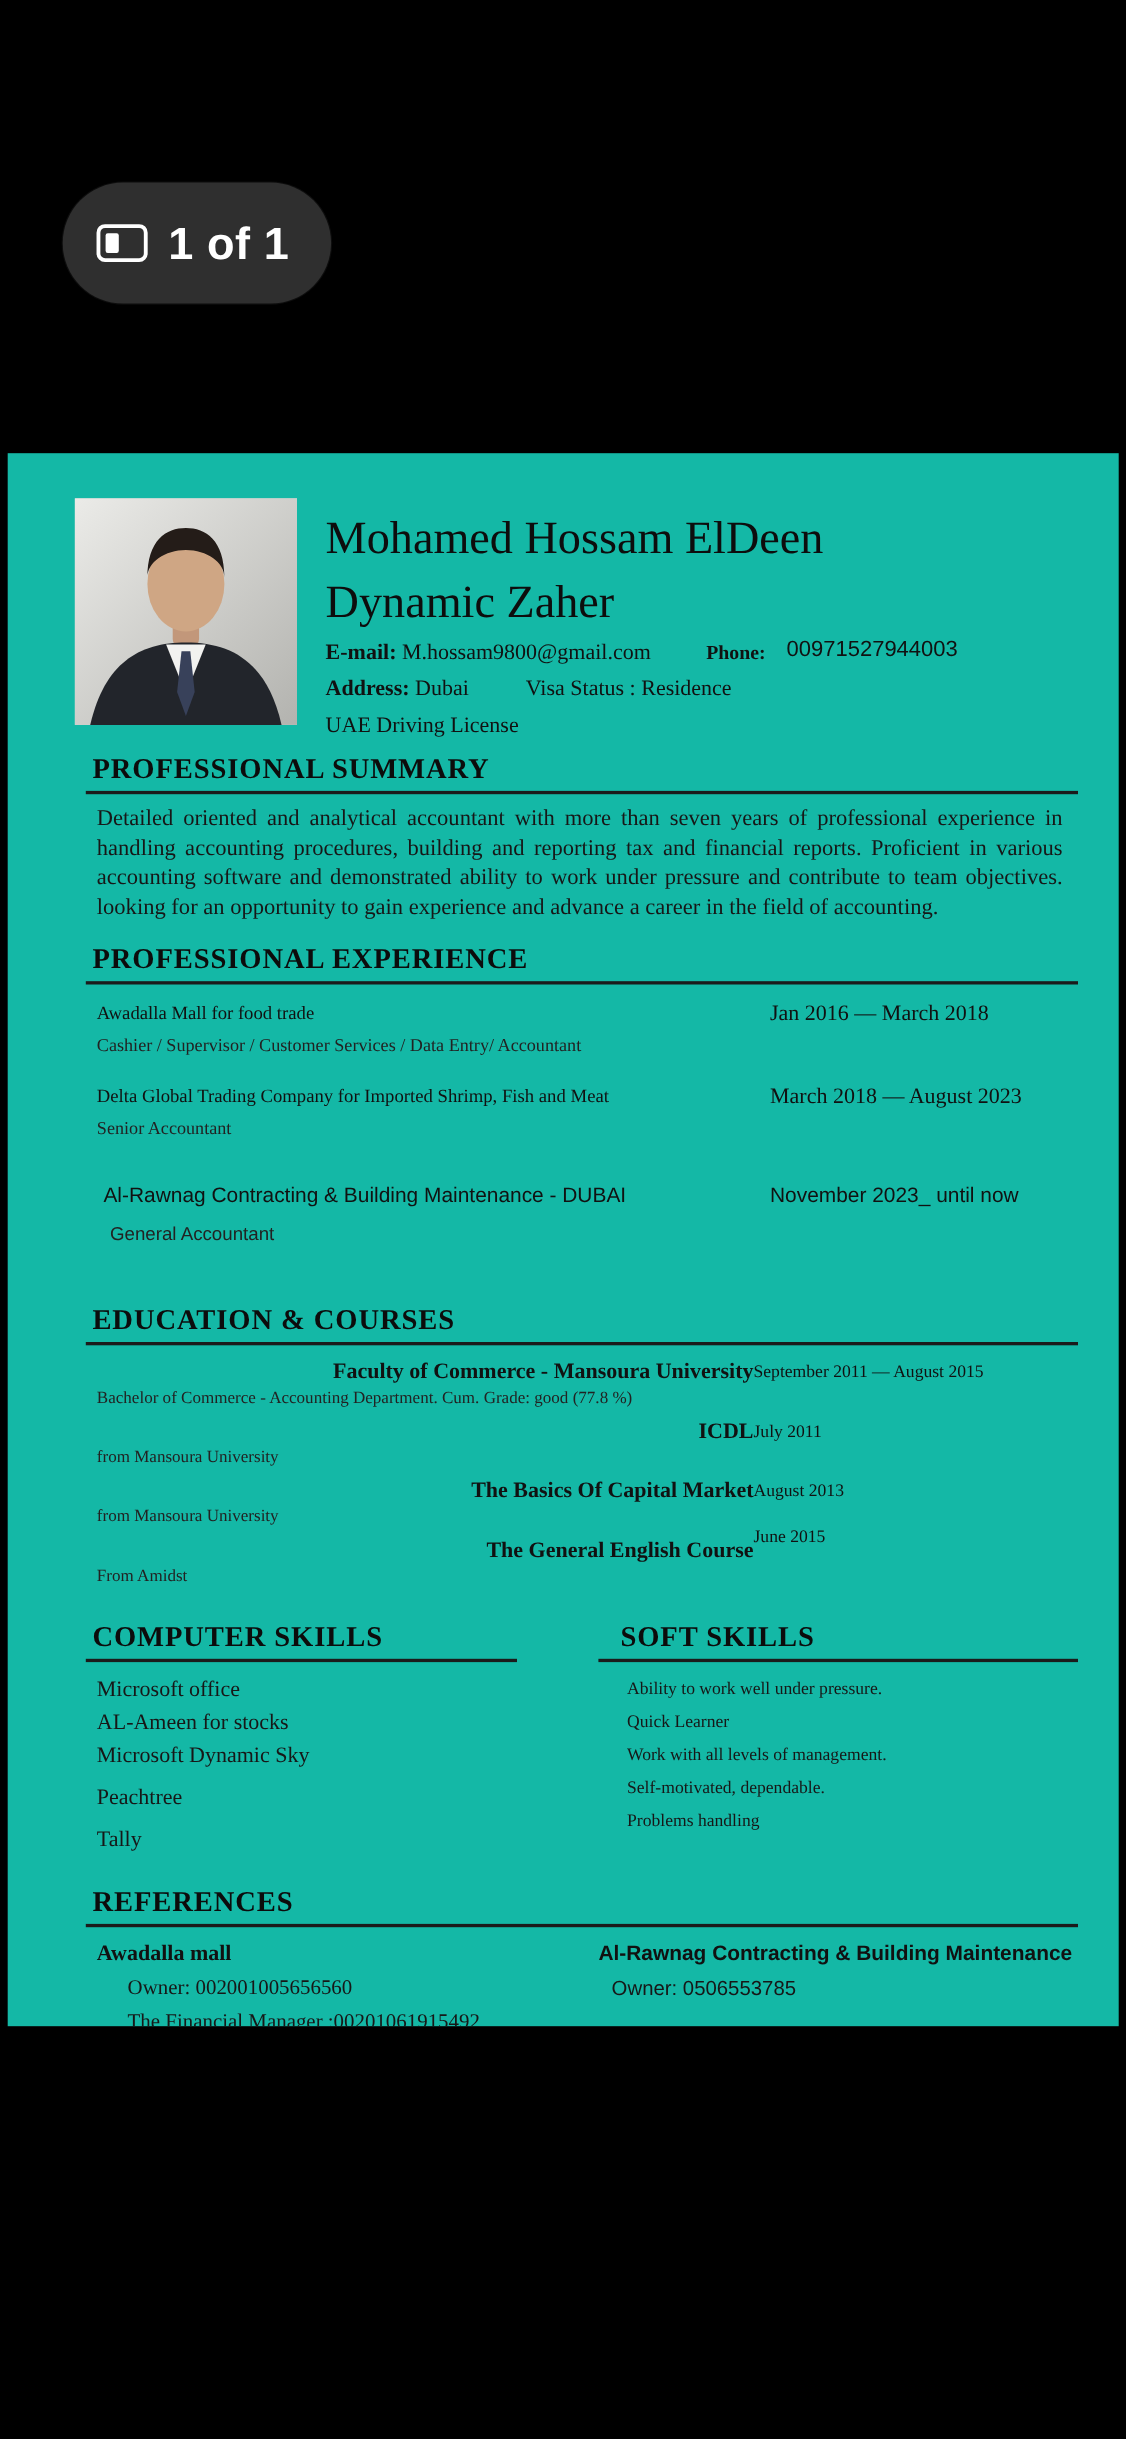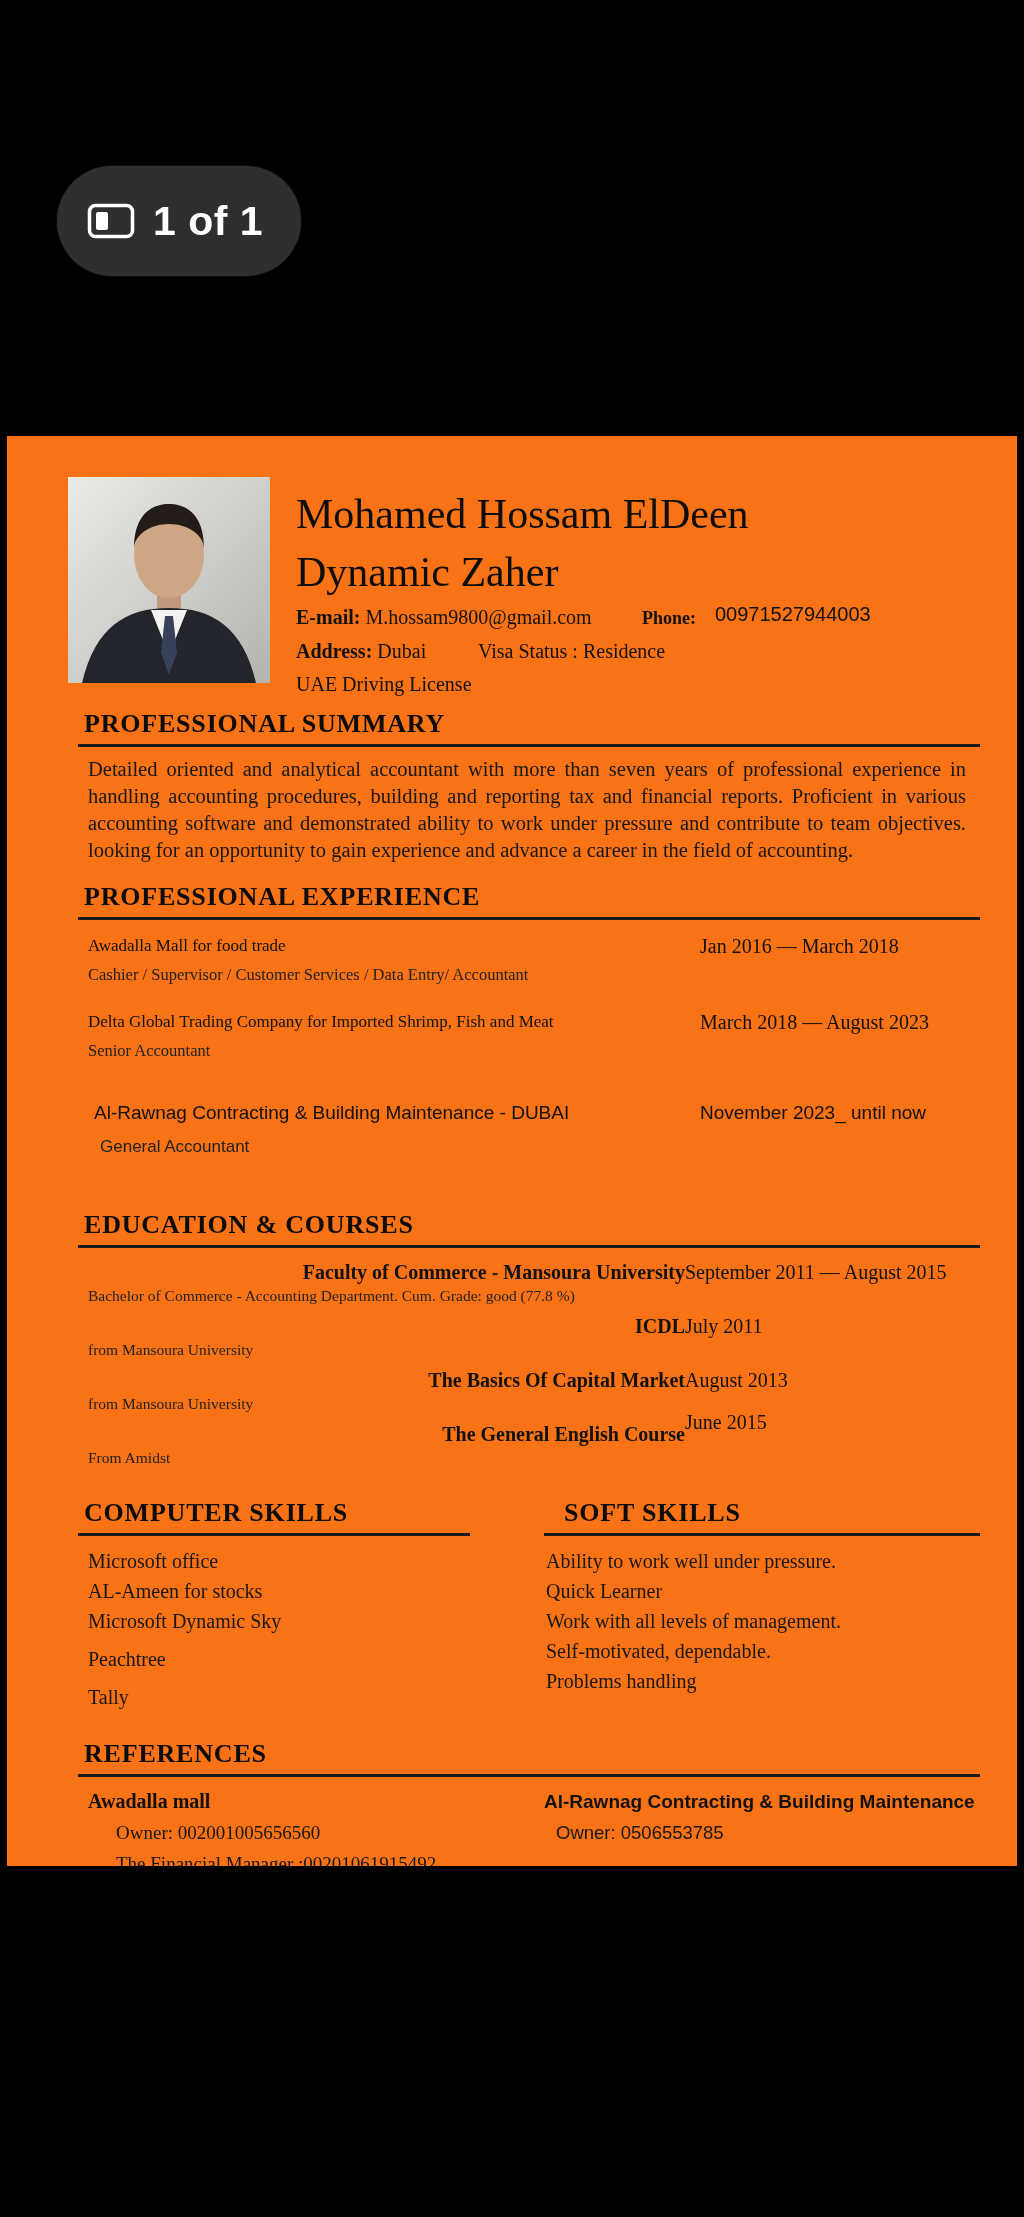--- a/index.html
+++ b/index.html
@@ -11,22 +11,22 @@
   .page-pill{
     position:absolute;left:57px;top:166px;height:110px;
     background:#2f2f2f;border-radius:56px;
     display:flex;align-items:center;gap:18px;padding:0 38px 0 30px;
     box-shadow:0 0 0 1px rgba(255,255,255,0.05);
   }
   .pill-icon{display:flex;align-items:center;}
   .pill-text{color:#fff;font-family:"Liberation Sans",sans-serif;font-weight:700;font-size:41px;letter-spacing:0.5px;}
   
   .doc{
-    position:absolute;left:7px;top:436px;width:1010px;height:1430px;
-    background:#f97316;overflow:hidden;
+    position:absolute;left:7px;top:412px;width:1010px;height:1430px;
+    background:#14b8a6;overflow:hidden;
   }
   .doc-header{display:flex;padding:41px 36px 0 61px;}
   .photo{width:202px;height:206px;flex:0 0 auto;background:#d9d9d6;}
   .head-right{margin-left:26px;padding-top:8px;flex:1;min-width:0;}
   .name{font-size:42px;line-height:58px;color:#0d0d0d;}
   .contact{font-size:20px;line-height:33px;}
   .c-row{display:flex;align-items:baseline;}
   .c-mail{width:346px;flex:0 0 auto;}
   .c-addr{width:182px;flex:0 0 auto;}
   .lbl{font-weight:700;}
@@ -53,33 +53,33 @@
   .job3 .job-title{font-size:19px;padding-left:6px;}
   .job3 .job-role{font-size:17px;padding-left:12px;margin-top:10px;}
   .job3 .job-dates{font-size:19px;}
   .sec-edu{margin-top:52px;}
   .edu{display:flex;padding-left:10px;}
   .edu1{margin-top:11px;}
   .edu2,.edu3,.edu4{margin-top:7px;}
   .edu-left{width:597px;flex:0 0 auto;}
   .edu-title{font-size:20px;font-weight:700;line-height:27px;text-align:right;}
   .edu-detail{font-size:15.5px;line-height:20px;color:#222;}
-  .edu-dates{font-size:20px;line-height:27px;flex:1;}
+  .edu-dates{font-size:16px;line-height:27px;flex:1;}
   .edu-dates.up{margin-top:-12px;}
   
   .skills-wrap{display:flex;margin:30px 37px 0 71px;}
   .skills-left{width:392px;flex:0 0 auto;}
   .skills-spacer{width:74px;flex:0 0 auto;}
   .skills-right{flex:1;}
   .skills-right .sec-head{padding-left:20px;}
   .skill-list{margin-top:10px;}
   .skill-item{font-size:20px;line-height:30px;padding-left:10px;color:#171717;}
   .skills-left .skill-item:nth-child(4),
   .skills-left .skill-item:nth-child(5){margin-top:8px;}
-  .skills-right .skill-item{padding-left:2px;font-size:20px;}
+  .skills-right .skill-item{padding-left:2px;font-size:16px;margin-left:24px;}
   
   .sec-refs{margin-top:27px;}
   .refs-cols{display:flex;padding-left:10px;margin-top:9px;}
   .refs-left{width:456px;flex:0 0 auto;}
   .refs-right{flex:1;}
   .ref-name{font-size:20px;font-weight:700;line-height:31px;}
   .ref-line{font-size:19px;line-height:31px;padding-left:28px;color:#171717;}
   .refs-right .ref-name{font-family:"Liberation Sans",sans-serif;font-size:19px;white-space:nowrap;}
   .refs-right .ref-line{font-family:"Liberation Sans",sans-serif;padding-left:12px;font-size:18.5px;}
 </style>

